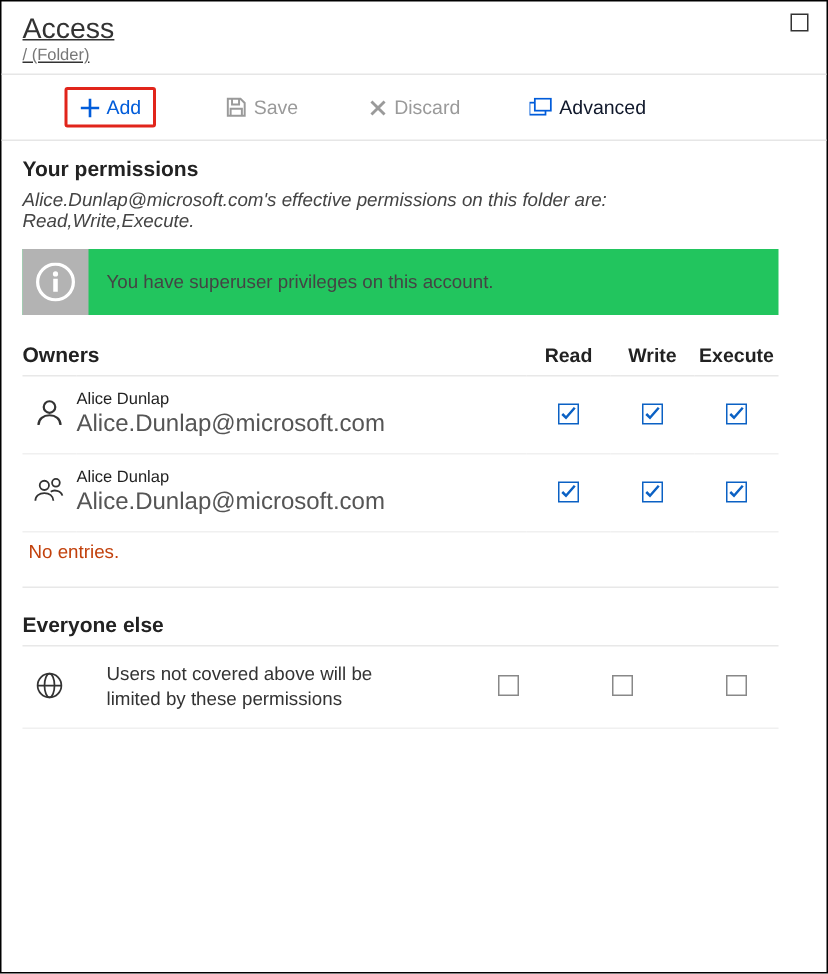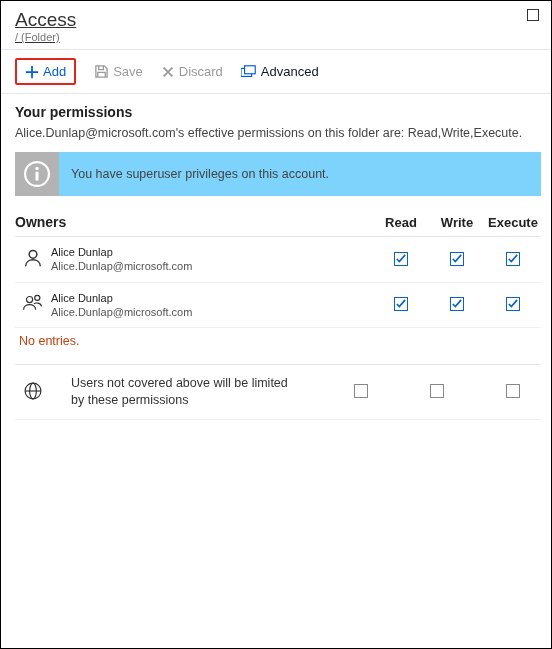--- a/index.html
+++ b/index.html
@@ -48,38 +48,39 @@
     gap: 18px;
     padding: 8px 14px;
     border-bottom: 1px solid #e6e6e6;
   }
   .toolbar .btn {
     display: inline-flex;
     align-items: center;
     gap: 4px;
     font-size: 13px;
     cursor: pointer;
+    margin-left: 28px;
   }
   .btn svg { display: block; }
   .btn.add { color: #015cda; border: 2px solid #e1251b; padding: 4px 8px; border-radius: 2px; }
   .btn.disabled { color: #9a9a9a; cursor: default; }
   .btn.adv { color: #0f172a; }
   .btn.adv svg { color: #015cda; }
-  .section { padding: 10px 10px 4px 14px; }
+  .section { padding: 10px 32px 4px 14px; }
   .section h2 {
     margin: 0 0 6px 0;
     font-size: 14px;
     font-weight: 600;
     color: #222;
   }
-  .desc { font-size: 12.5px; color: #444; margin: 0 0 12px 0; }
+  .desc { font-size: 12.5px; color: #444; margin: 0 0 12px 0; font-style: italic; }
   .info-banner {
     display: flex;
     align-items: center;
-    background: #7dd3fc;
+    background: #22c55e;
     margin: 0 0 14px 0;
   }
   .info-banner .icon-box {
     width: 44px;
     height: 44px;
     background: #b3b3b3;
     display: flex;
     align-items: center;
     justify-content: center;
     color: #fff;
@@ -97,21 +98,21 @@
   }
   .perm-table th.col-label { width: 56px; text-align: center; font-size: 13px; }
   .perm-table td {
     padding: 8px 0;
     border-bottom: 1px solid #f0f0f0;
     vertical-align: middle;
   }
   .perm-table td.icon-cell { width: 36px; text-align: center; }
   .perm-table td.cb-cell { width: 56px; text-align: center; }
   .entity-name { font-size: 11px; color: #222; line-height: 1.3; }
-  .entity-email { font-size: 11px; color: #555; line-height: 1.3; }
+  .entity-email { font-size: 16px; color: #555; line-height: 1.3; }
   .cb {
     width: 14px;
     height: 14px;
     border: 1px solid #0b61c4;
     display: inline-flex;
     align-items: center;
     justify-content: center;
     cursor: pointer;
     background: #fff;
   }
@@ -249,20 +250,21 @@
                   <path fill="none" stroke="#0b61c4" stroke-width="2" d="M1 6l3 3 7-8"></path>
                 </svg>
               </span></td>
         </tr>
       </tbody>
     </table>
 
     <div class="no-entries">No entries.</div>
     <div class="sect-divider"></div>
 
+    <div class="section-head-row">Everyone else</div>
     <div class="else-row">
       <div class="icon-cell">
         <svg width="20" height="20" viewBox="0 0 24 24">
             <circle cx="12" cy="12" r="9.5" fill="none" stroke="#333" stroke-width="1.4"></circle>
             <ellipse cx="12" cy="12" rx="4" ry="9.5" fill="none" stroke="#333" stroke-width="1.4"></ellipse>
             <line x1="2.5" y1="12" x2="21.5" y2="12" stroke="#333" stroke-width="1.4"></line>
           </svg>
       </div>
       <div class="label">Users not covered above will be limited by these permissions</div>
       <div class="cb-cell"><span class="cb gray"></span></div>

